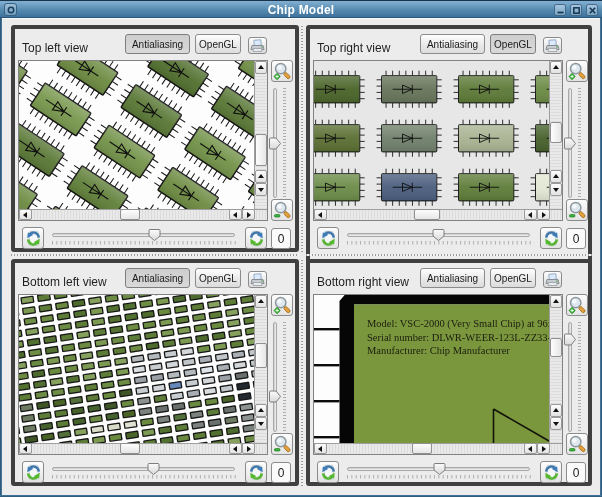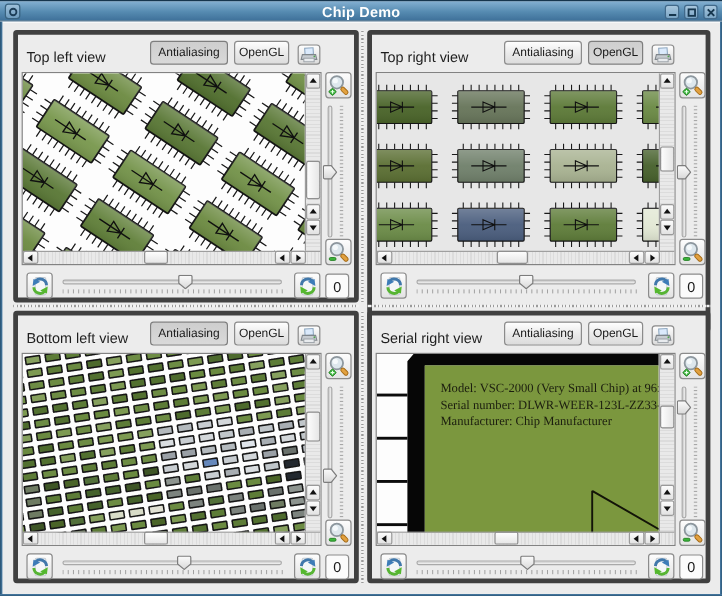--- a/index.html
+++ b/index.html
@@ -72,21 +72,21 @@
       </linearGradient>
     </defs>
   </svg>
 <div id="win">
 <div id="titlebar">
 <div class="tbico">
         <svg width="10" height="10" viewBox="0 0 10 10">
           <circle cx="5" cy="5" r="2.7" fill="none" stroke="#1d3e58" stroke-width="1.5"></circle>
         </svg>
       </div>
-<div id="title">Chip Demo</div>
+<div id="title">Chip Model</div>
 <div class="tbbtn" style="right:36px">
         <svg width="9" height="9" viewBox="0 0 9 9">
           <path d="M1.5 6.5h6" stroke="#16364e" stroke-width="1.7"></path>
         </svg>
       </div>
 <div class="tbbtn" style="right:20px">
         <svg width="9" height="9" viewBox="0 0 9 9">
           <rect x="1.8" y="1.8" width="5.4" height="5.4" fill="none" stroke="#16364e" stroke-width="1.5"></rect>
         </svg>
       </div>
@@ -757,21 +757,21 @@
             <rect x="5" y="1.5" width="10.5" height="17" rx="1.5" fill="#f4f6f8" stroke="#c3cad0" stroke-width="1"></rect>
             <path d="M16.2 9.0 A6.2 6.2 0 0 0 5.6 4.8" stroke="#4178ab" stroke-width="2.9" fill="none"></path>
             <polygon points="2.6,9.8 3.4,2.9 10.0,5.7" fill="#3d7cb8"></polygon>
             <path d="M3.8 11.0 A6.2 6.2 0 0 0 14.4 15.2" stroke="#57b434" stroke-width="2.9" fill="none"></path>
             <polygon points="17.4,10.2 16.6,17.1 10.0,14.3" fill="#54b82e"></polygon>
           </g>
         </svg>
       </div>
 </div>
 <div class="panel" style="left:306px;top:259px;width:286px;height:227px">
-<div class="plabel">Serial right view</div>
+<div class="plabel">Bottom right view</div>
 <div class="btn" style="left:110px;top:5px;width:65px">Antialiasing</div>
 <div class="btn" style="left:180px;top:5px;width:46px">OpenGL</div>
 <div class="btn pbtn" style="left:233px;top:8px;width:19px;height:17px">
         <svg width="15" height="14" viewBox="0 0 15 14">
           <rect x="4" y="1" width="7" height="5.5" fill="#dbeafc" stroke="#8fa8c0" stroke-width="0.9" transform="rotate(-4 7.5 3)"></rect>
           <path d="M2 6.5 L13 6.5 L14 10.5 L1 10.5 Z" fill="#c7ccd1" stroke="#80868c" stroke-width="0.9"></path>
           <rect x="3.2" y="9.5" width="8.6" height="3" fill="#e8ebee" stroke="#9aa0a6" stroke-width="0.8"></rect>
           <circle cx="12" cy="8" r="0.8" fill="#51a351"></circle>
         </svg>
       </div>

